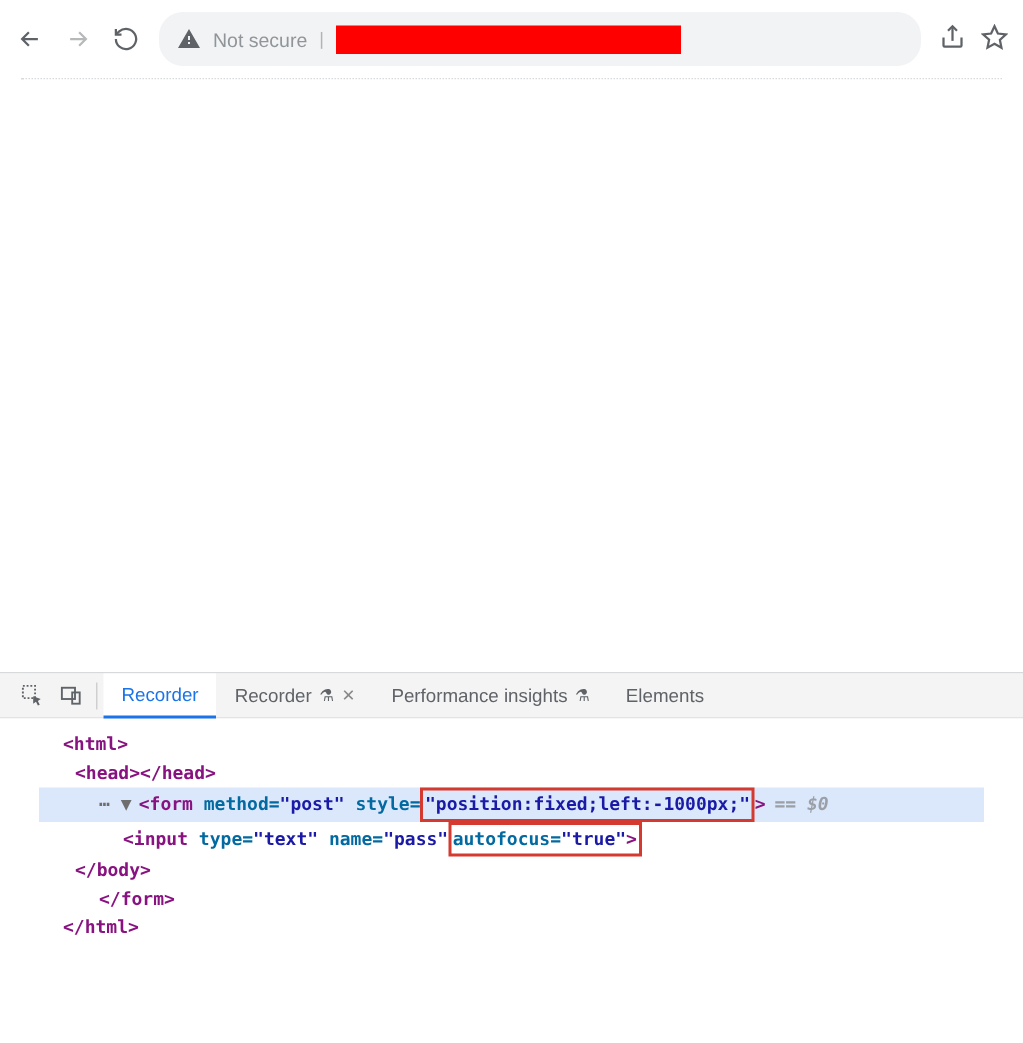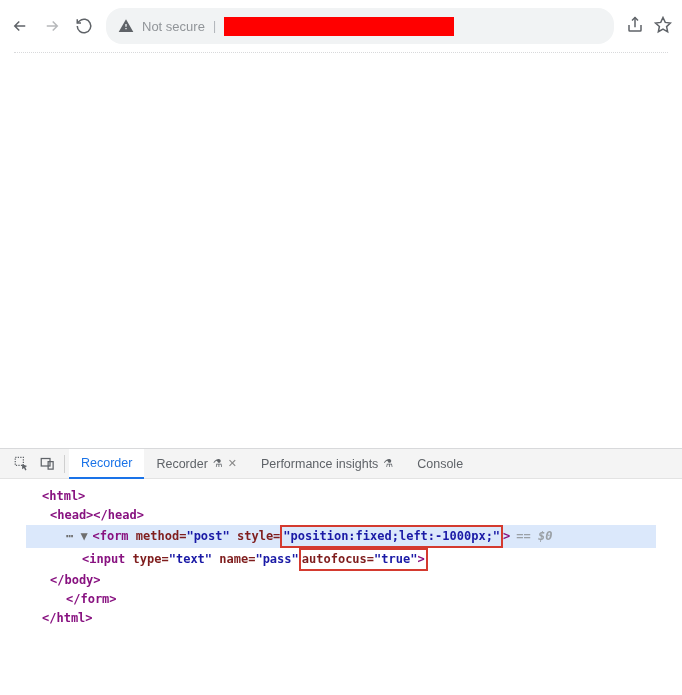--- a/index.html
+++ b/index.html
@@ -113,21 +113,21 @@
       line-height: 19px;
       background: #fff;
       font-weight: bold;
     }
     .line { white-space: nowrap; }
     .i1 { padding-left: 16px; }
     .i2 { padding-left: 24px; }
     .i3 { padding-left: 40px; }
     .i4 { padding-left: 56px; }
     .tag { color: #881280; }
-    .attr { color: #7f1d1d; }
+    .attr { color: #0369a1; }
     .val { color: #1a1aa6; }
     .punct { color: #881280; }
     .toggle { color:#6e6e6e; display:inline-block; width:12px; }
     .ellipsis { color:#6e6e6e; }
     .selected {
       background: #dbe8fb;
       display:block;
     }
     .hl-box {
       border: 2px solid #d43a2f;
@@ -210,21 +210,21 @@
       <div class="dt-tab">
           <span>Recorder</span>
           <span class="flask">⚗</span>
           <span class="x">✕</span>
         </div>
       <div class="dt-tab">
           <span>Performance insights</span>
           <span class="flask">⚗</span>
         </div>
       <div class="dt-tab">
-          <span>Console</span>
+          <span>Elements</span>
         </div>
     </div>
   </div>
 
   <div class="dt-tree">
     <div class="line i1"><span class="tag">&lt;html&gt;</span></div>
     <div class="line i2"><span class="tag">&lt;head&gt;&lt;/head&gt;</span></div>
     <div class="line i3 selected"><span class="ellipsis">⋯</span> <span class="toggle">▼</span><span class="tag">&lt;form </span><span class="attr">method=</span><span class="val">"post"</span><span class="attr"> style=</span><span class="hl-box"><span class="val">"position:fixed;left:-1000px;"</span></span><span class="punct">&gt;</span><span class="eq-sel">== $0</span></div>
     <div class="line i4"><span class="tag">&lt;input </span><span class="attr">type=</span><span class="val">"text"</span><span class="attr"> name=</span><span class="val">"pass"</span><span class="hl-box"><span class="attr"> autofocus=</span><span class="val">"true"</span><span class="punct">&gt;</span></span></div>
     <div class="line i2"><span class="tag">&lt;/body&gt;</span></div>

